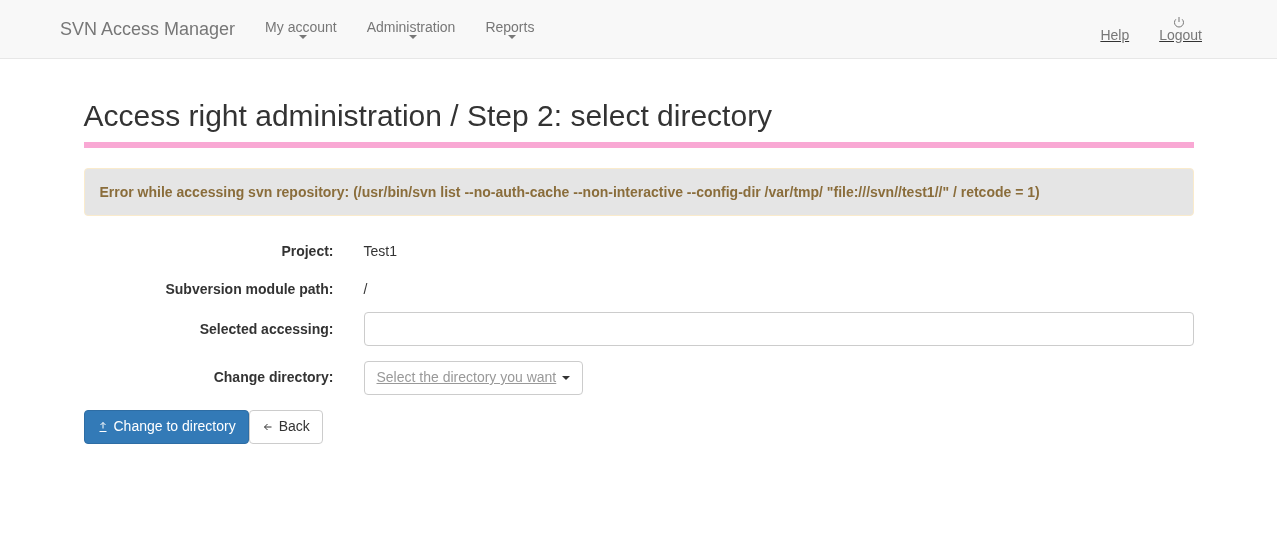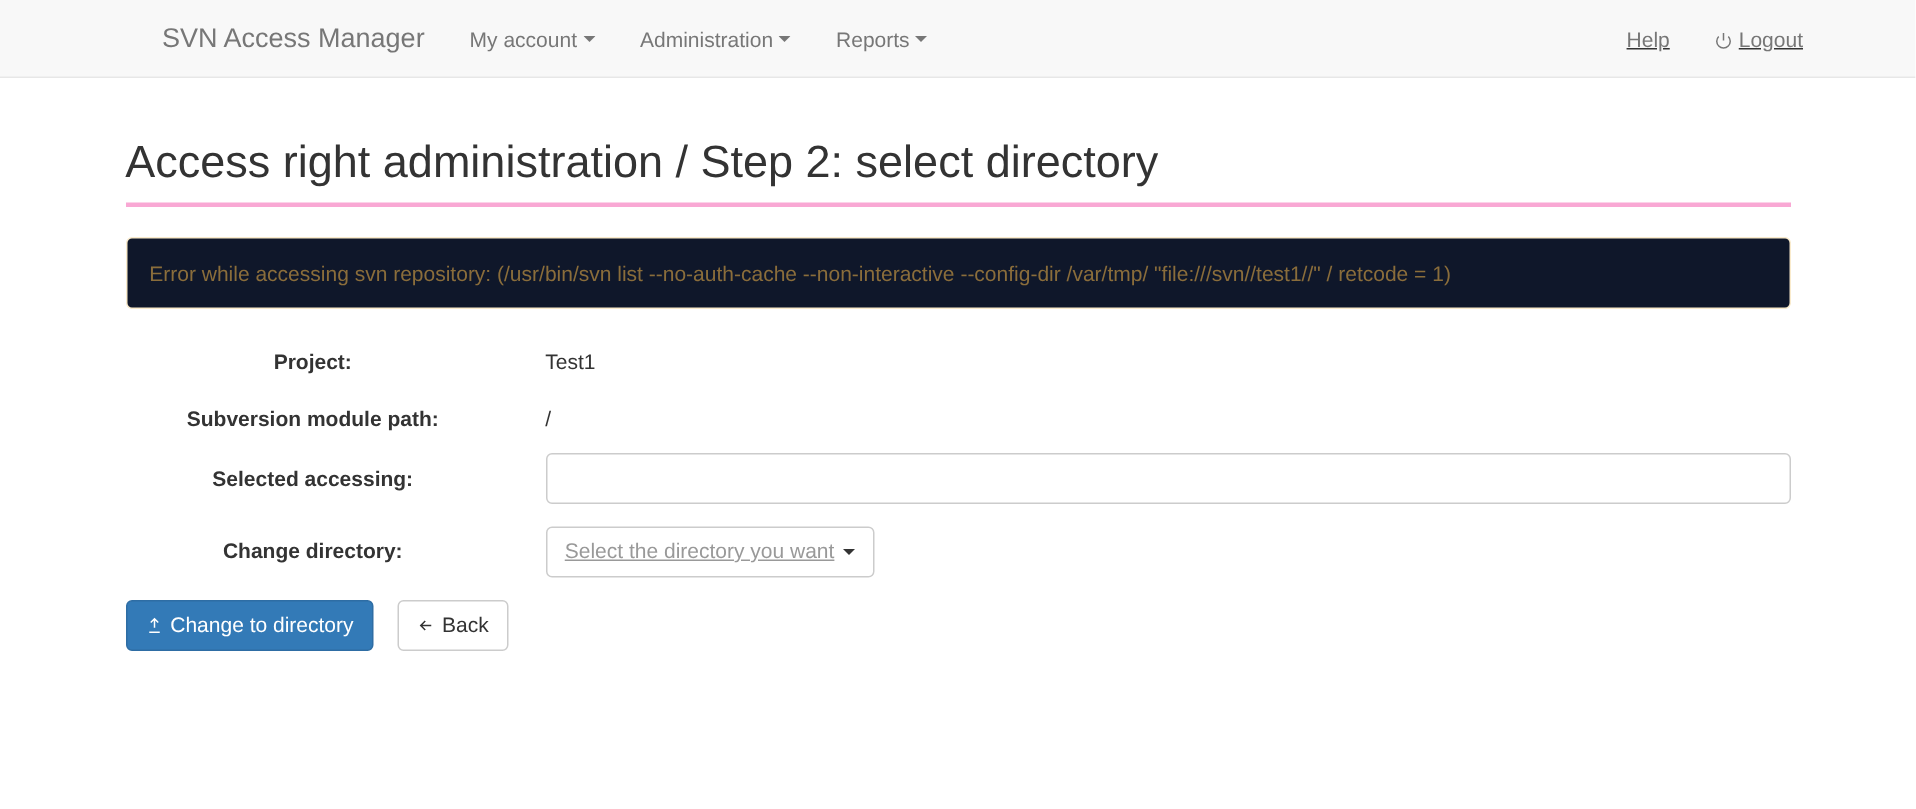--- a/index.html
+++ b/index.html
@@ -15,32 +15,32 @@
   min-height: 50px;
   padding: 0 60px;
   display: flex;
   align-items: center;
 }
 .navbar-brand {
   font-size: 18px;
   color: #777;
   padding: 15px 15px 15px 0;
   text-decoration: none;
-  margin-left: 48px;
 }
 .nav-left { display: flex; align-items: center; }
 .nav-right { margin-left: auto; display: flex; align-items: flex-end; text-decoration: underline; }
 .nav-item {
   color: #777;
   padding: 15px;
   text-decoration: none;
   cursor: pointer;
   display: inline-flex;
   align-items: center;
   font-size: 14px;
+  flex-direction: column;
 }
 .caret {
   display: inline-block;
   width: 0; height: 0;
   margin-left: 4px;
   vertical-align: middle;
   border-top: 4px dashed #777;
   border-right: 4px solid transparent;
   border-left: 4px solid transparent;
 }
@@ -52,47 +52,48 @@
 }
 .power-icon svg { width: 12px; height: 12px; fill: none; stroke: #777; stroke-width: 2; }
 .container {
   max-width: 1140px;
   margin: 0 auto;
   padding: 0 15px;
 }
 .page-header {
   padding-bottom: 9px;
   margin: 40px 0 20px;
-  border-bottom: 3px solid #f9a8d4;
+  border-bottom: 6px solid #f9a8d4;
 }
 .page-header h1 {
   font-size: 30px;
   font-weight: 500;
   color: #333;
 }
 .alert {
   padding: 15px;
   margin-bottom: 20px;
   border: 1px solid transparent;
   border-radius: 4px;
 }
 .alert-warning {
   color: #8a6d3b;
-  background-color: #0f172a;
+  background-color: #e5e5e5;
   border-color: #faebcc;
+  font-weight: bold;
 }
 .form-horizontal { margin-top: 10px; }
 .form-group {
   display: flex;
   margin-bottom: 15px;
   align-items: baseline;
 }
 .control-label {
   width: 265px;
-  text-align: center;
+  text-align: right;
   padding-right: 15px;
   padding-top: 7px;
   font-weight: 700;
   font-size: 14px;
 }
 .col-value {
   flex: 1;
   padding-left: 15px;
   padding-top: 7px;
 }
@@ -123,21 +124,21 @@
   color: #333;
   background: #fff;
   border-color: #ccc;
 }
 .btn-default .caret { border-top-color: #333; }
 .btn-primary {
   color: #fff;
   background: #337ab7;
   border-color: #2e6da4;
 }
-.btn-row { display: flex; gap: 16px; }
+.btn-row { display: flex; gap: 0; }
 .icon-svg { width: 12px; height: 12px; margin-right: 5px; }
 .btn-primary .icon-svg { fill: #fff; stroke: #fff; }
 .btn-default .icon-svg { fill: #333; stroke: #333; }
 .select-dropdown {
   color: #999;
   text-decoration: underline;
 }
 .form-group-aligned .col-value { padding-top: 0; }
 </style>
 </head>

